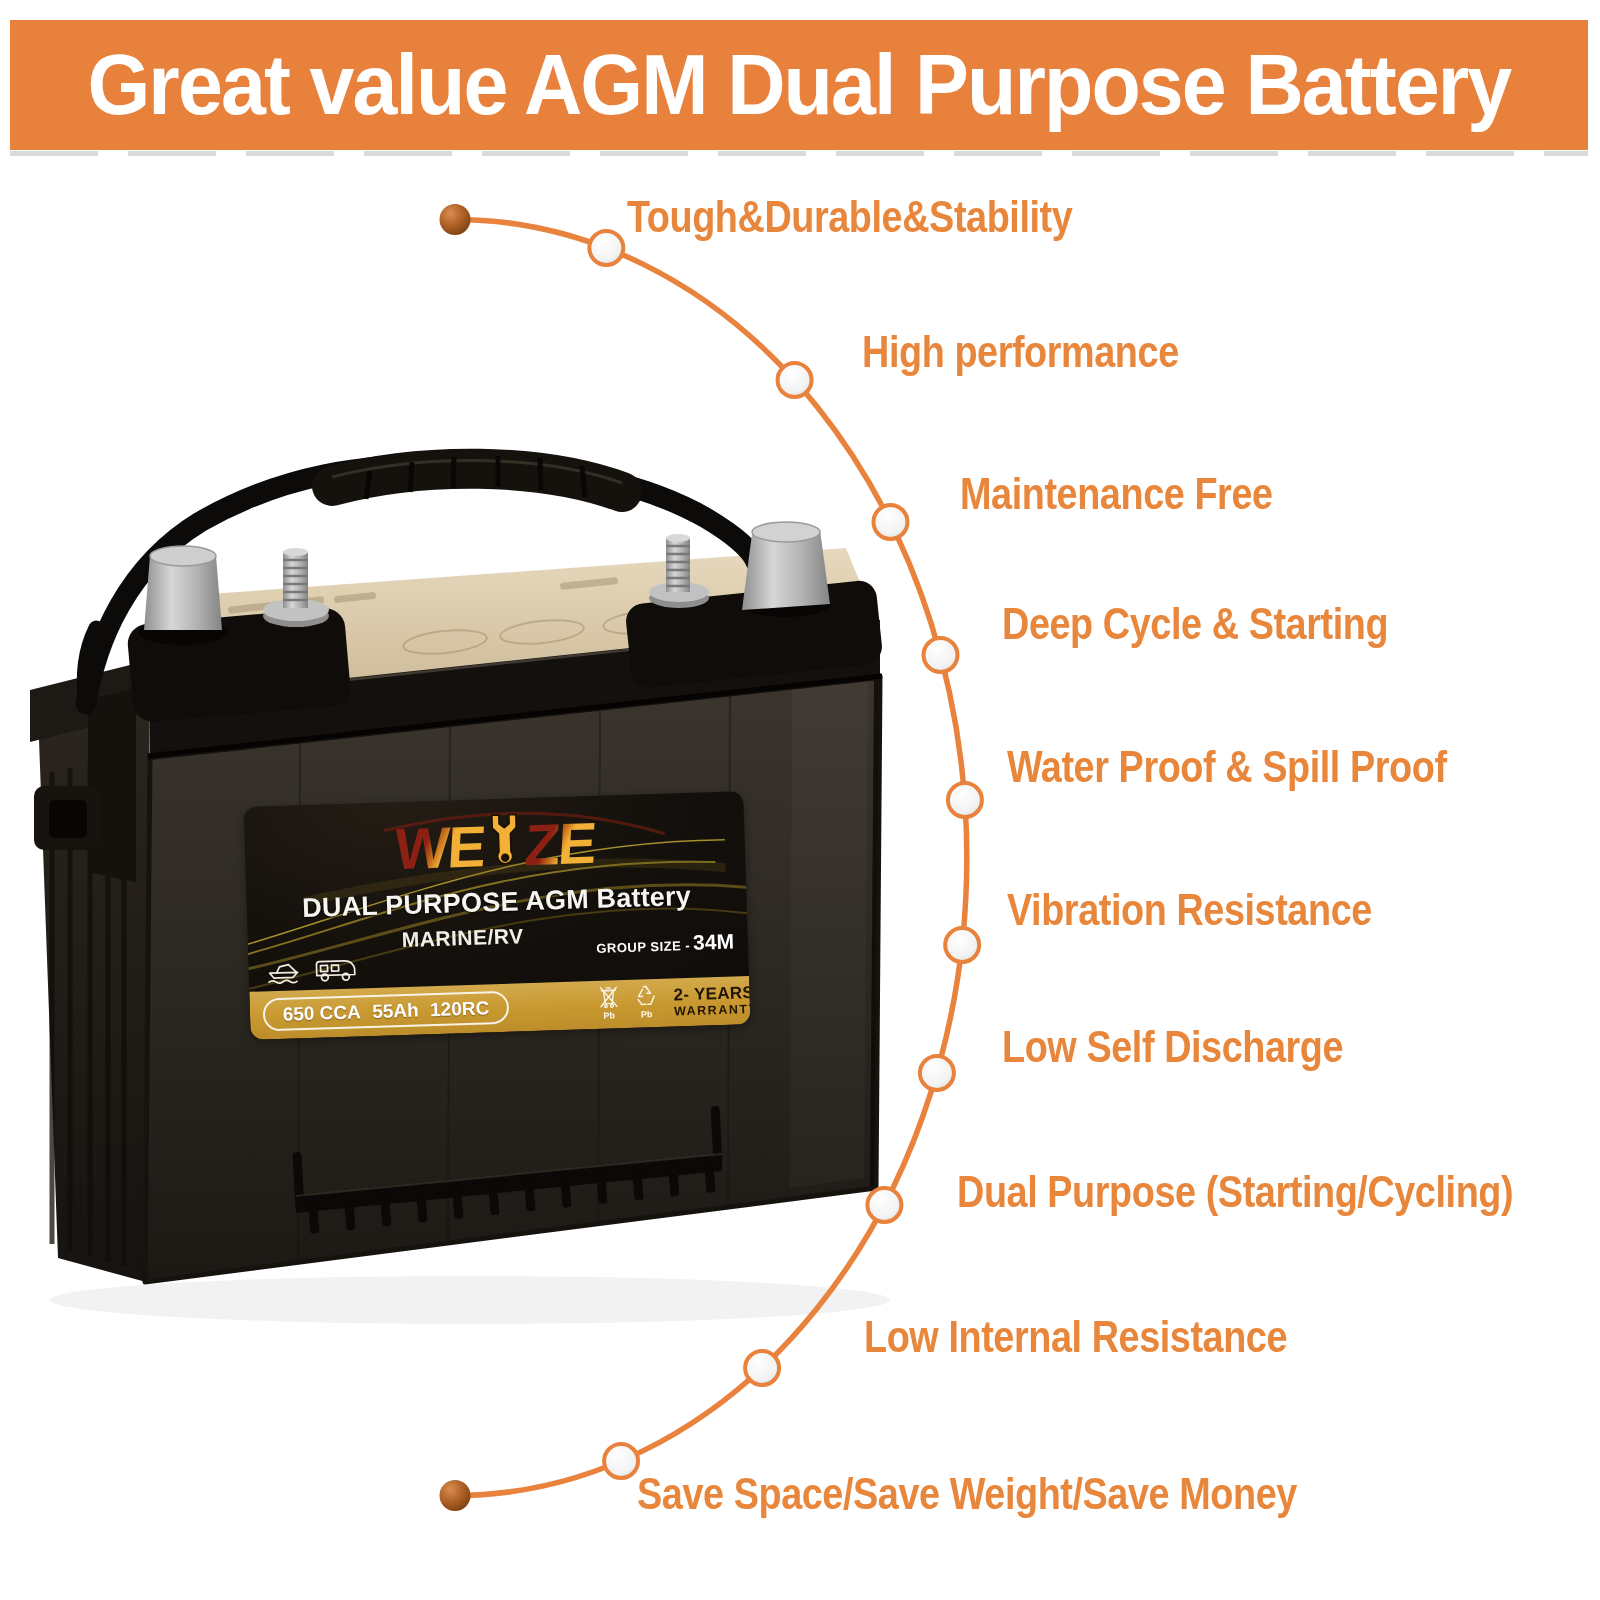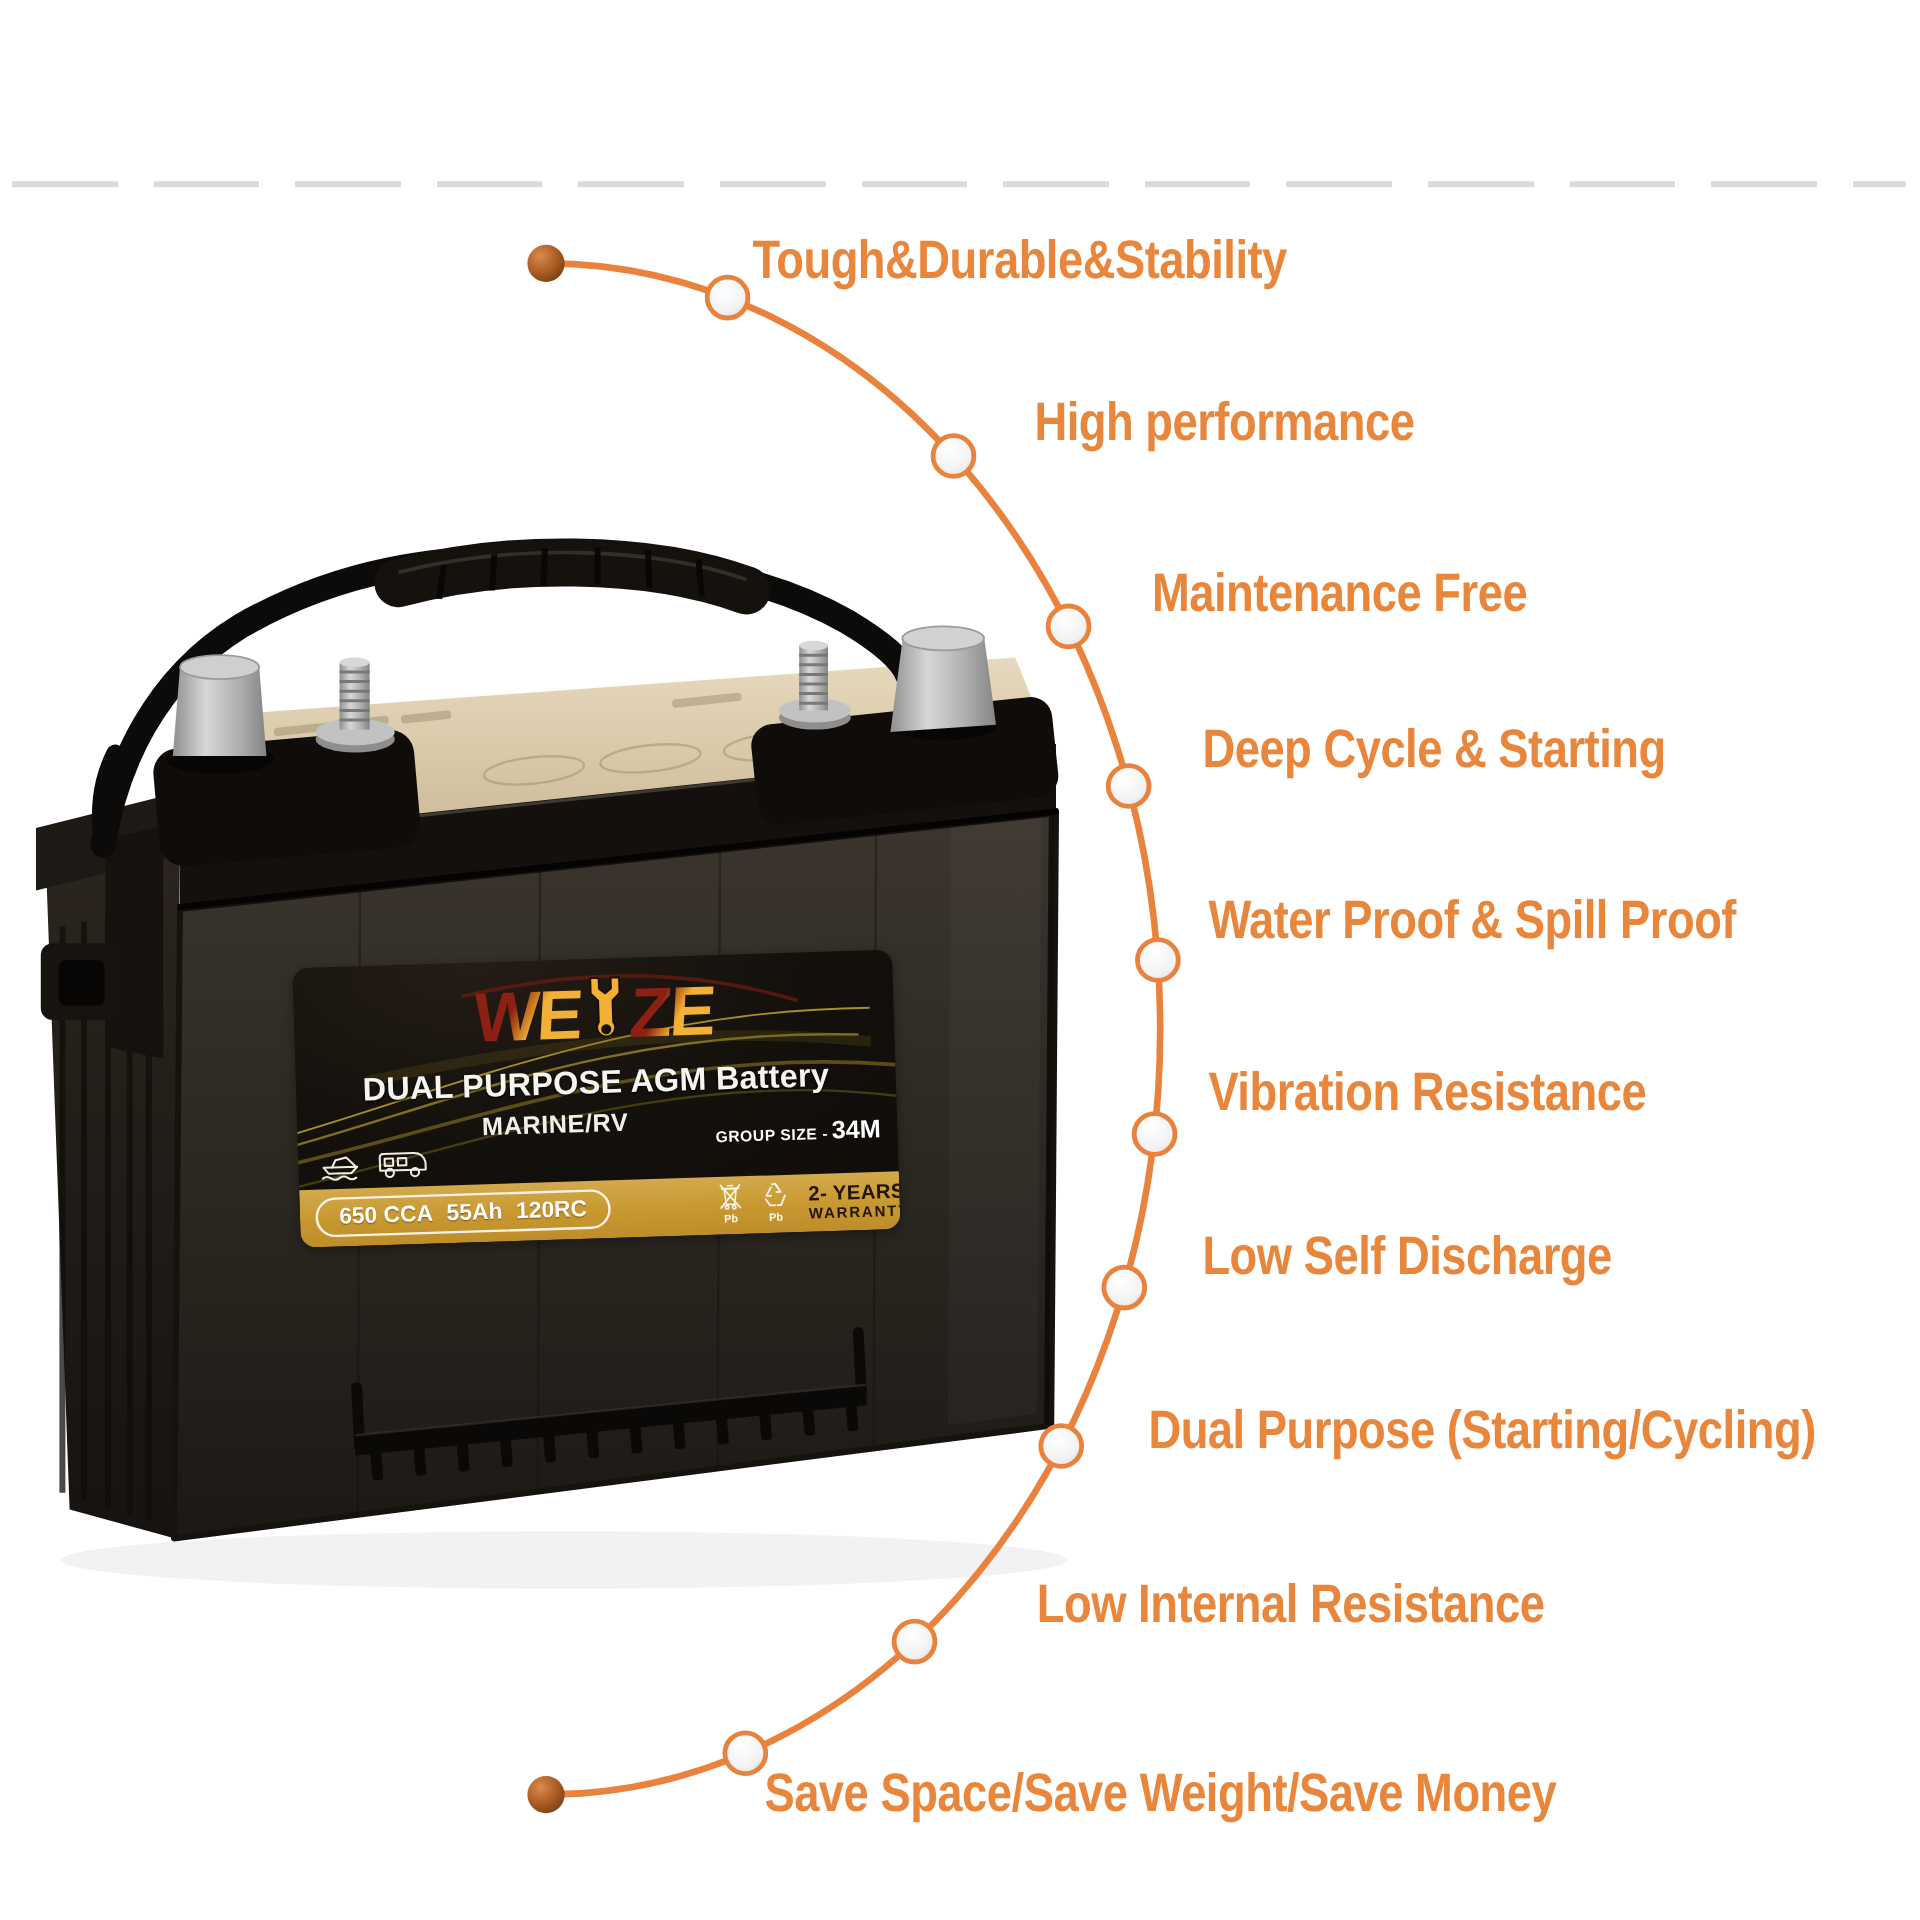--- a/index.html
+++ b/index.html
@@ -49,20 +49,23 @@
   .warranty{position:absolute;left:424px;top:8px;color:#221503;line-height:1.1;}
   .warranty .w1{font-size:17px;font-weight:800;letter-spacing:.3px;}
   .warranty .w2{font-size:12.5px;font-weight:800;letter-spacing:1.5px;}
   .battery-svg{position:absolute;left:0;top:430px;width:920px;height:920px;}
 </style>
 </head>
 <body>
 
 <div class="page">
 
+  <header class="banner" style="background: rgb(232, 129, 59);">
+    <span class="banner-text" style="color: rgb(255, 255, 255);">Great value AGM Dual Purpose Battery</span>
+  </header>
   <div class="banner-shadow"></div>
 
   <svg class="battery-svg" viewBox="0 430 920 920">
     <defs>
       <linearGradient id="gBody" x1="0" y1="0" x2="0" y2="1">
         <stop offset="0" stop-color="#3b352e"></stop>
           <stop offset=".55" stop-color="#2a2620"></stop>
           <stop offset="1" stop-color="#1c1915"></stop>
       </linearGradient>
       <linearGradient id="gSide" x1="0" y1="0" x2="0" y2="1">

